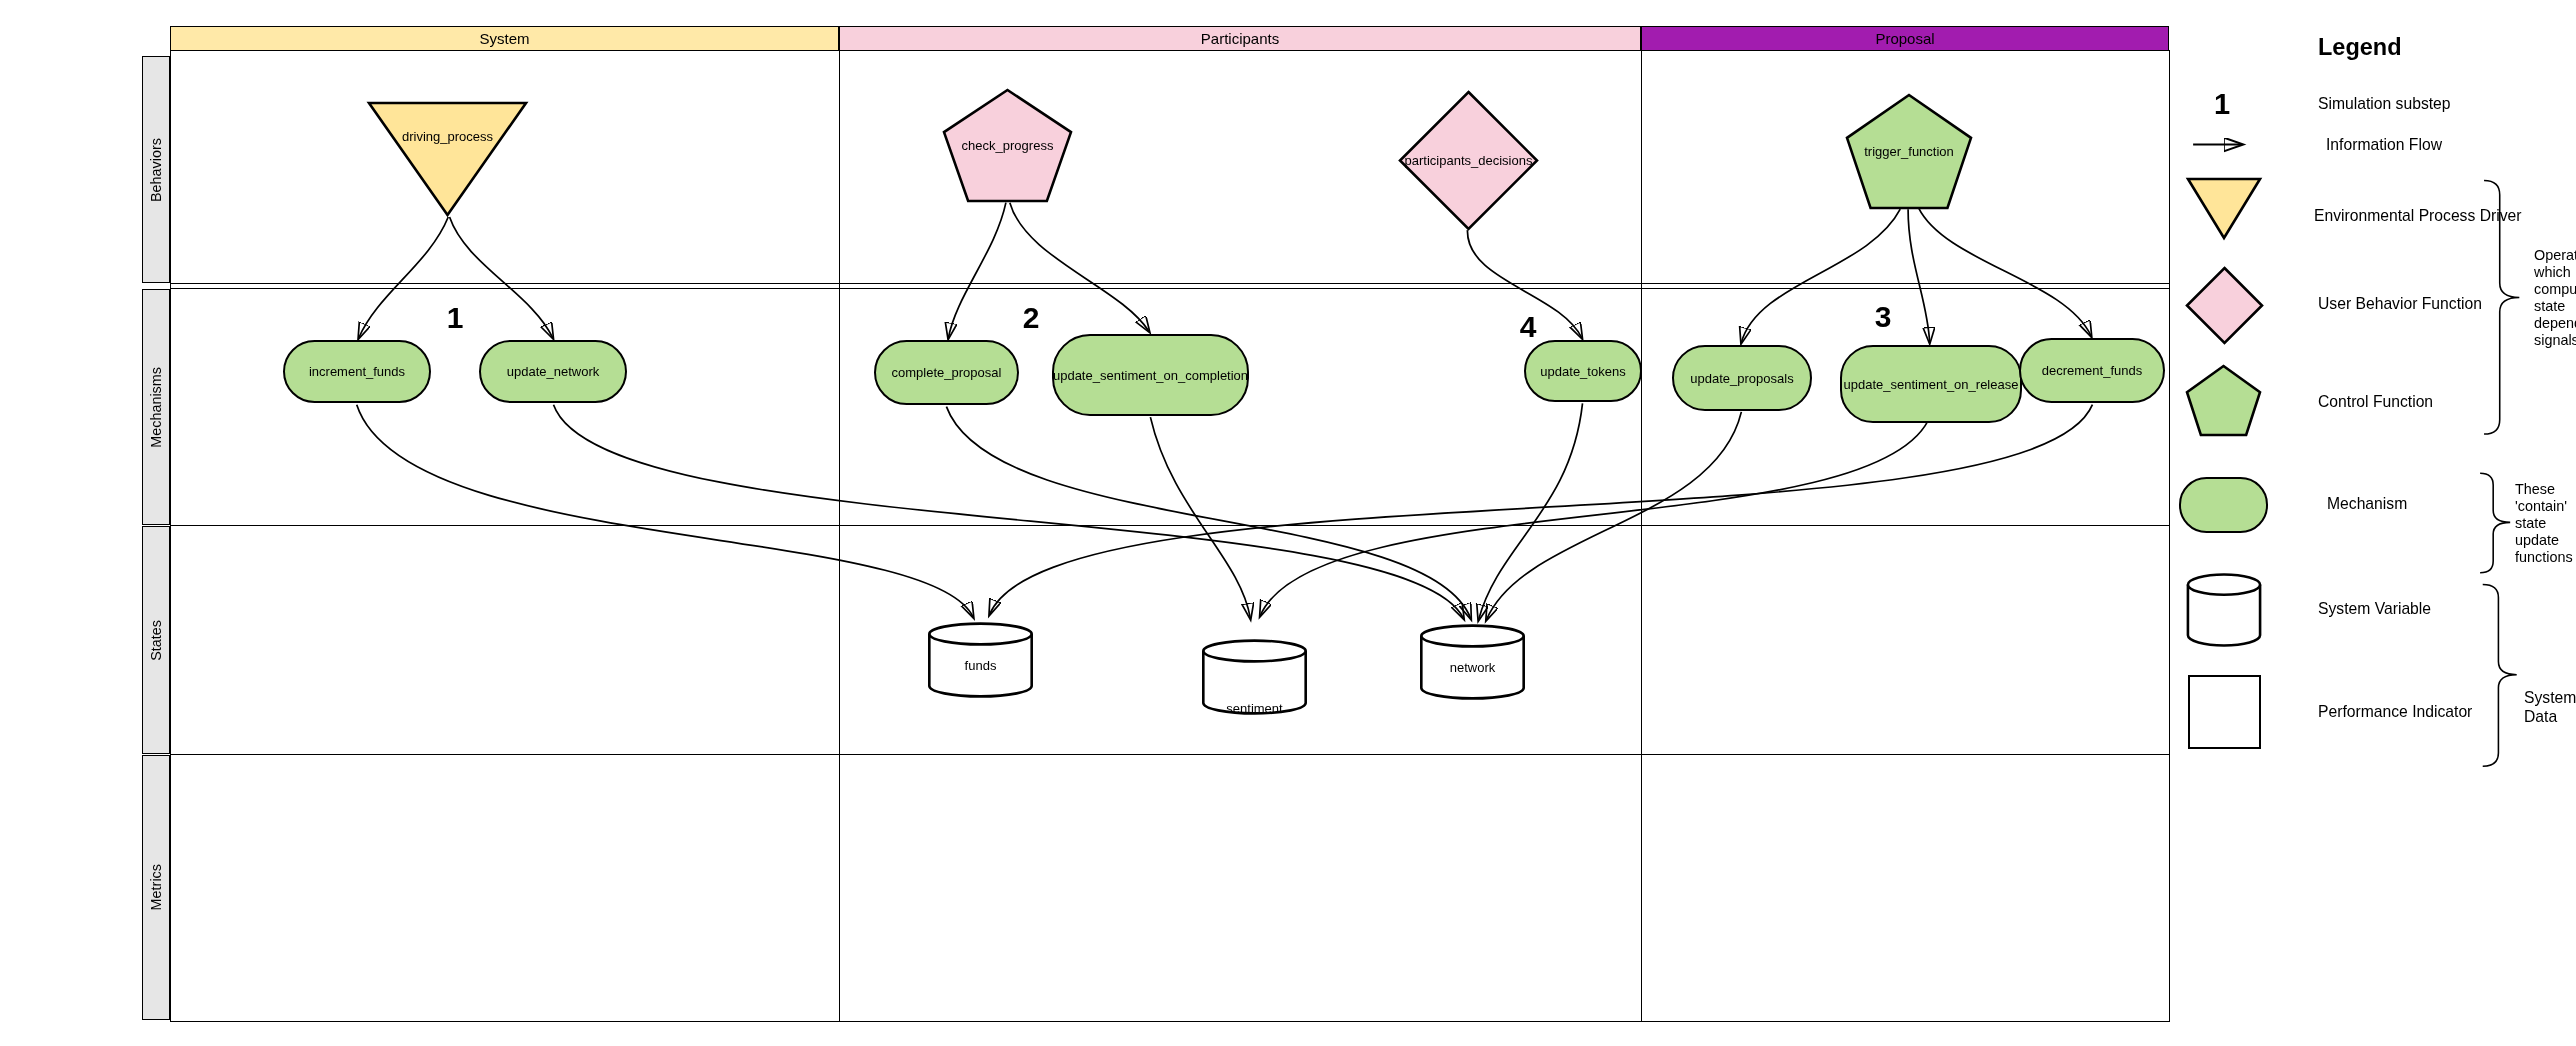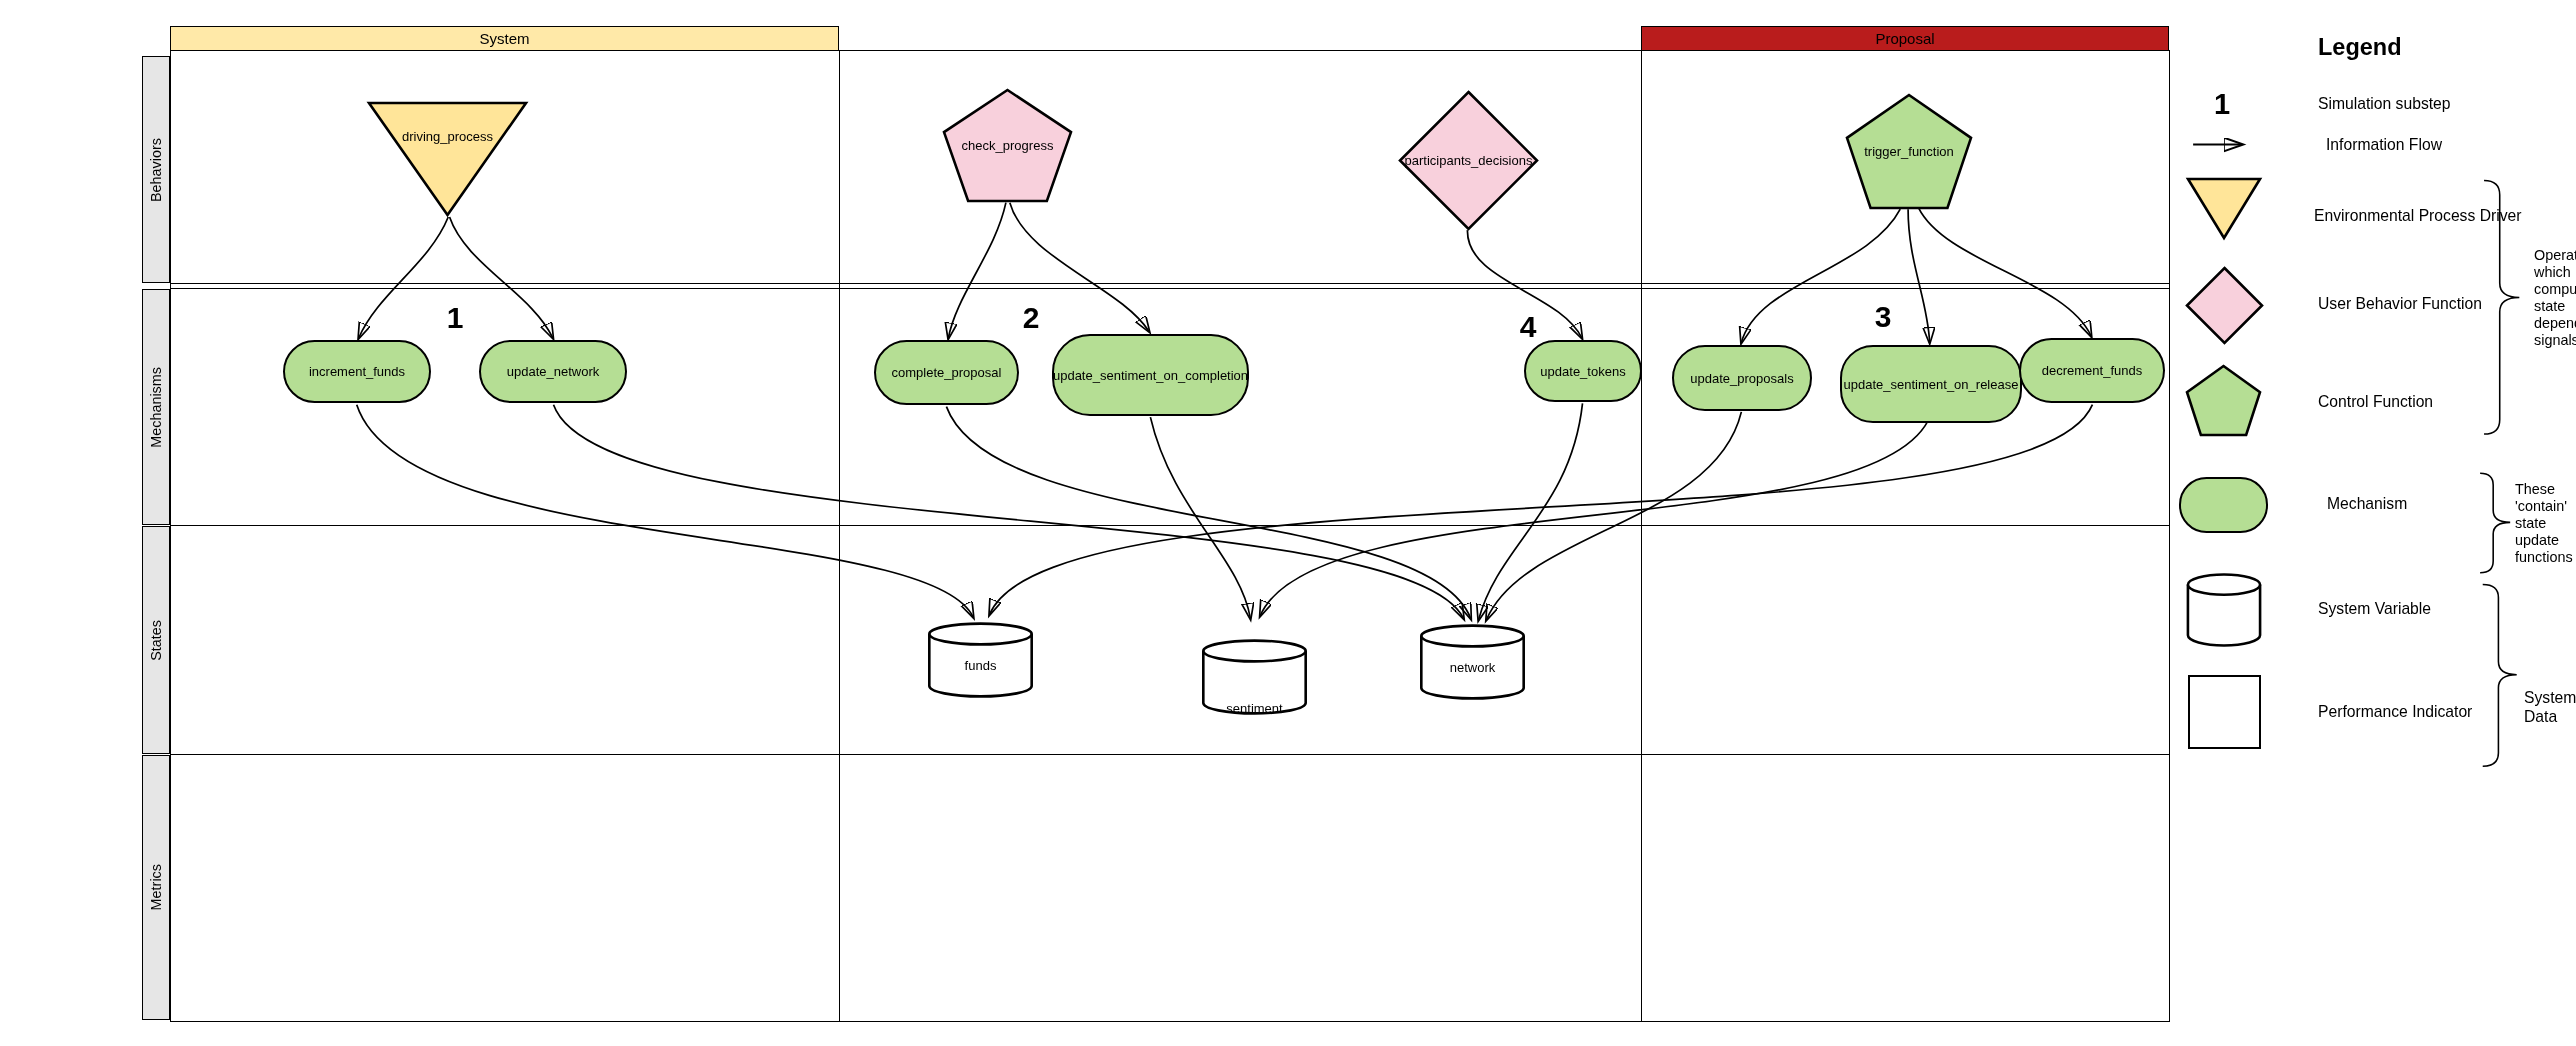--- a/index.html
+++ b/index.html
@@ -49,21 +49,24 @@
   <div class="vline" style="left:839px;top:50px;height:972px;"></div>
   <div class="vline" style="left:1641px;top:50px;height:972px;"></div>
   <div class="hline" style="left:170px;top:283px;width:2000px;"></div>
   <div class="hline" style="left:170px;top:288px;width:2000px;"></div>
   <div class="hline" style="left:170px;top:525px;width:2000px;"></div>
   <div class="hline" style="left:170px;top:754px;width:2000px;"></div>
 
   <div class="hdr" style="left:170px;width:669px;background:#ffe9a8;">
       <span>System</span>
     </div>
-  <div class="hdr" style="left:1641px;width:528px;background:#b91c1c;">
+  <div class="hdr" style="left:839px;width:802px;background:#f8d0dc;">
+      <span>Participants</span>
+    </div>
+  <div class="hdr" style="left:1641px;width:528px;background:#a21caf;">
       <span>Proposal</span>
     </div>
 
   <div class="rowlab" style="top:56px;height:227px;">
       <span>Behaviors</span>
     </div>
   <div class="rowlab" style="top:289px;height:236px;">
       <span>Mechanisms</span>
     </div>
   <div class="rowlab" style="top:526px;height:228px;">

